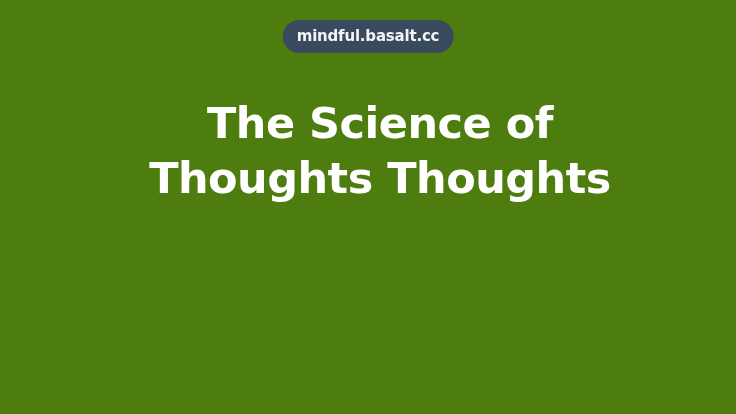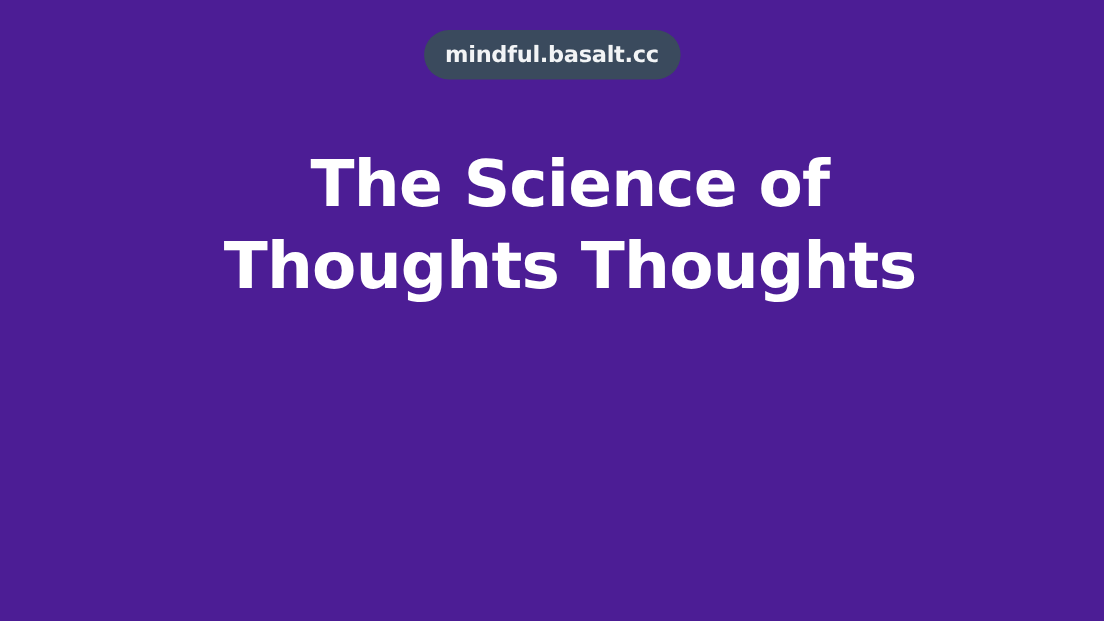--- a/index.html
+++ b/index.html
@@ -10,21 +10,21 @@
       width: 736px;
       height: 414px;
       background: #2d3e50;
       overflow: hidden;
       position: relative;
       font-family: "DejaVu Sans", sans-serif;
     }
     .canvas {
       position: absolute;
       inset: 0;
-      background: #4c1d95;
+      background: #4d7c0f;
     }
     .site-pill {
       position: absolute;
       top: 20px;
       left: 50%;
       transform: translateX(-50%);
       height: 33px;
       padding: 0 14px;
       box-sizing: border-box;
       border-radius: 17px;

